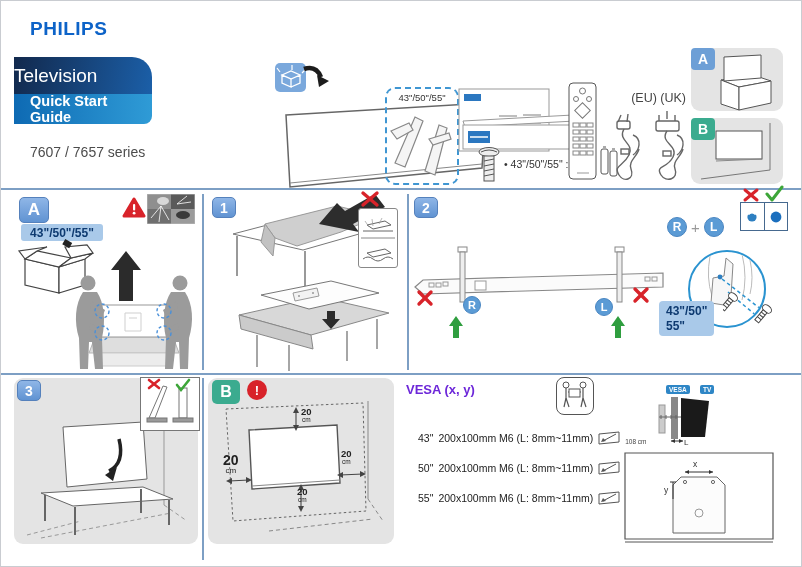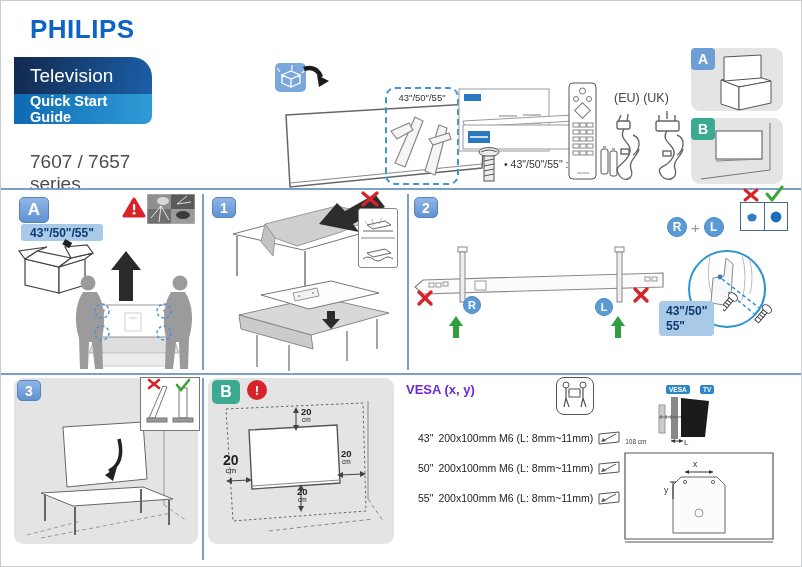--- a/index.html
+++ b/index.html
@@ -23,27 +23,27 @@
   .vesa-row .dist{font-size:6.5px;color:#444;margin-top:6px;}
   .tag{background:#2e86c6;color:#fff;font-size:6.5px;font-weight:bold;padding:1px 3px;border-radius:2px;}
 </style>
 </head>
 <body>
 
 <div class="page">
 
   <div class="abs" style="left:13px;top:0;width:138px;">
     <div style="height:56px;background:#fff;display:flex;align-items:center;padding-left:16px;">
-      <span style="color:#0d63c8;font-size:26px;font-weight:bold;letter-spacing:.5px;">PHILIPS</span>
+      <span style="color:#0d63c8;font-size:19px;font-weight:bold;letter-spacing:.5px;">PHILIPS</span>
     </div>
     <div style="height:37px;background:linear-gradient(100deg,#12294d 0%,#1b5fa8 100%);border-top-right-radius:20px;
-                display:flex;align-items:center;padding-left:16px;color:#fff;font-size:19px;font-weight:500;">Television</div>
+                display:flex;align-items:center;color:#fff;font-size:19px;font-weight:500;">Television</div>
     <div style="height:30px;background:linear-gradient(90deg,#0e6ab3,#2f9bd6);border-bottom-right-radius:8px;
                 display:flex;align-items:center;padding-left:16px;color:#fff;font-size:14.5px;font-weight:bold;">Quick Start Guide</div>
-    <div style="margin-top:27px;padding-left:16px;color:#4c4c4c;font-size:19px;">7607 / 7657 series</div>
+    <div style="margin-top:20px;padding-left:16px;color:#4c4c4c;font-size:14px;">7607 / 7657 series</div>
   </div>
 
   <svg class="abs" style="left:272px;top:58px;" width="56" height="38" viewBox="0 0 56 38">
     <rect x="2" y="4" width="31" height="29" rx="5" fill="#7aa8dc"></rect>
     <path d="M9 16 l9 -4 l9 4 l-9 4 z M9 16 v8 l9 4 v-8 z M27 16 v8 l-9 4" fill="none" stroke="#fff" stroke-width="1.3"></path>
     <path d="M7 13 l-3 -4 M19 11 l0 -5 M29 14 l4 -4" stroke="#fff" stroke-width="1.2"></path>
     <path d="M31 10 q12 -4 17 8" stroke="#1c1c1c" stroke-width="4.5" fill="none"></path>
     <polygon points="44,16 56,22 46,28" fill="#1c1c1c"></polygon>
   </svg>
 
@@ -118,21 +118,21 @@
         <rect x="17" y="70" width="6" height="4"></rect>
         <rect x="24" y="70" width="6" height="4"></rect>
     </g>
     <line x1="14" y1="92" x2="26" y2="92" stroke="#999"></line>
     <rect x="38" y="68" width="7" height="25" rx="2" fill="#fff" stroke="#555"></rect>
     <rect x="47" y="70" width="7" height="25" rx="2" fill="#fff" stroke="#555"></rect>
     <line x1="40" y1="66" x2="43" y2="66" stroke="#555"></line>
       <line x1="49" y1="68" x2="52" y2="68" stroke="#555"></line>
   </svg>
 
-  <div class="abs" style="left:613px;top:90px;width:72px;text-align:left;font-size:12.5px;color:#444;">(EU) (UK)</div>
+  <div class="abs" style="left:613px;top:90px;width:72px;text-align:right;font-size:12.5px;color:#444;">(EU) (UK)</div>
   <svg class="abs" style="left:608px;top:104px;" width="84" height="82" viewBox="0 0 84 82">
     <g stroke="#666" fill="none" stroke-width="1.4">
       <path d="M12 10 l-3 7 M19 9 l-1 8"></path>
       <rect x="8" y="16" width="13" height="8" rx="2"></rect>
       <path d="M15 24 C8 36 26 38 20 50 C14 62 4 60 10 70 C15 78 26 74 22 64 C19 56 28 52 30 44"></path>
       <path d="M24 30 C34 34 30 46 24 50"></path>
       <rect x="12" y="44" width="8" height="5" fill="#fff"></rect>
       <path d="M58 6 v8 M50 10 v6 M66 10 v6"></path>
       <rect x="47" y="16" width="23" height="10" rx="2"></rect>
       <path d="M58 26 C50 38 70 40 64 52 C58 64 46 60 52 70 C57 78 70 74 66 64 C63 56 72 52 74 44"></path>

